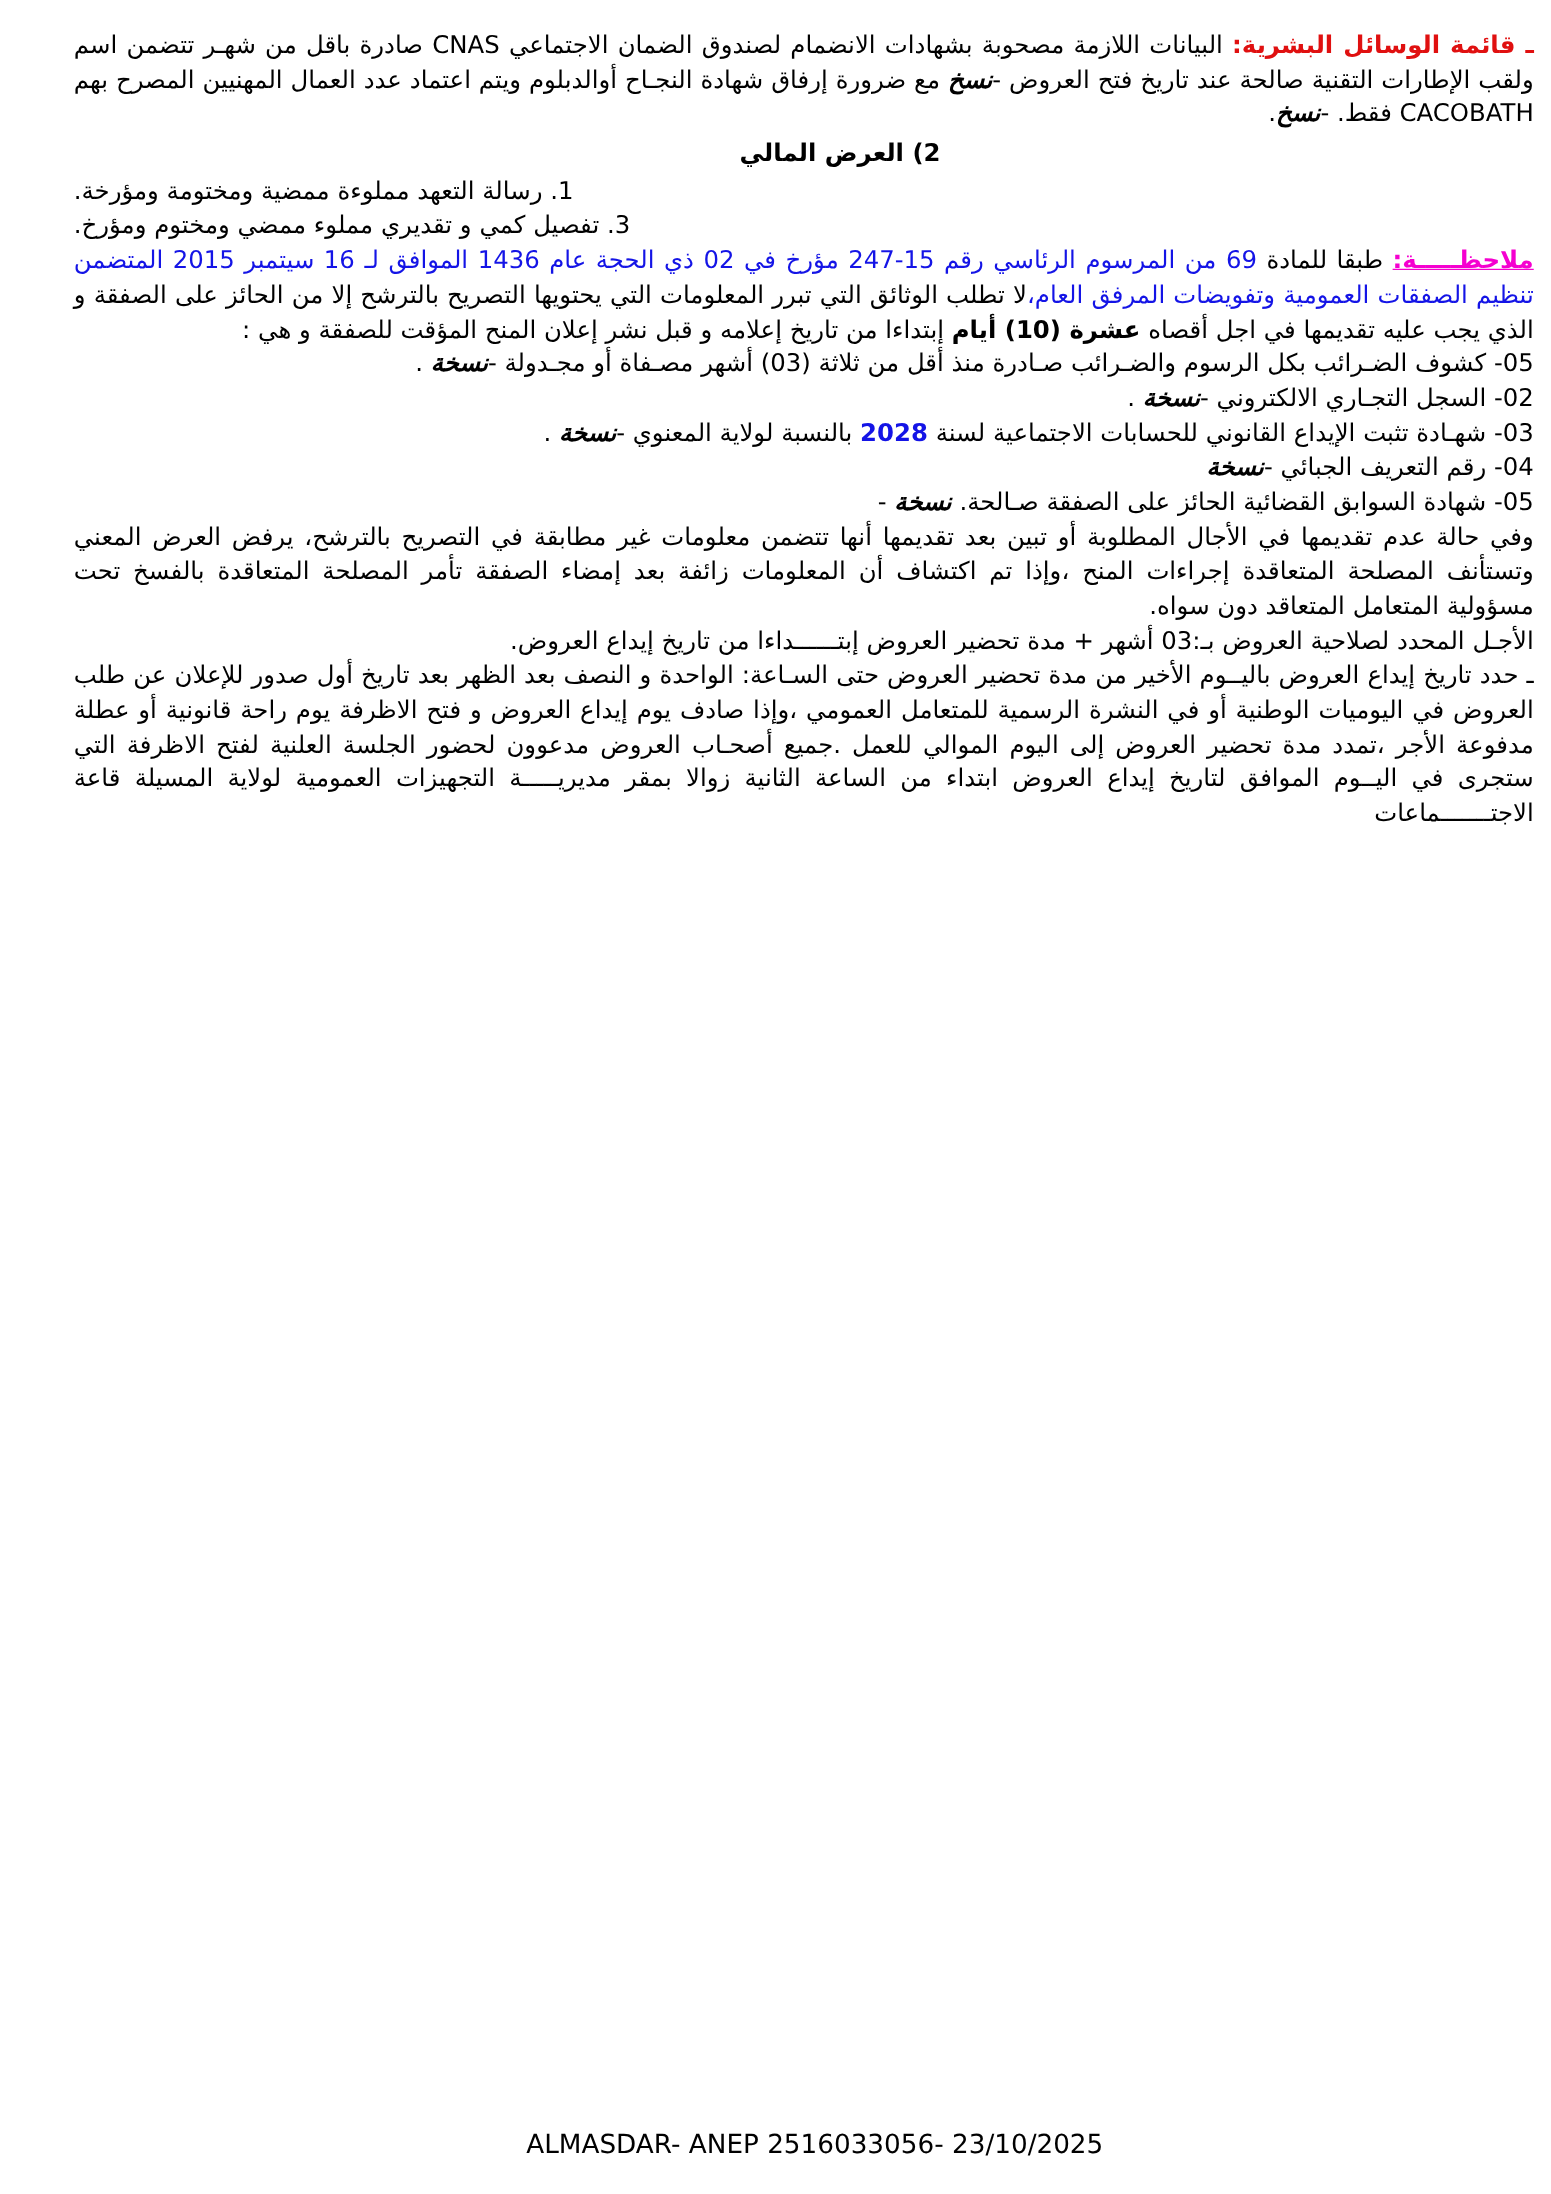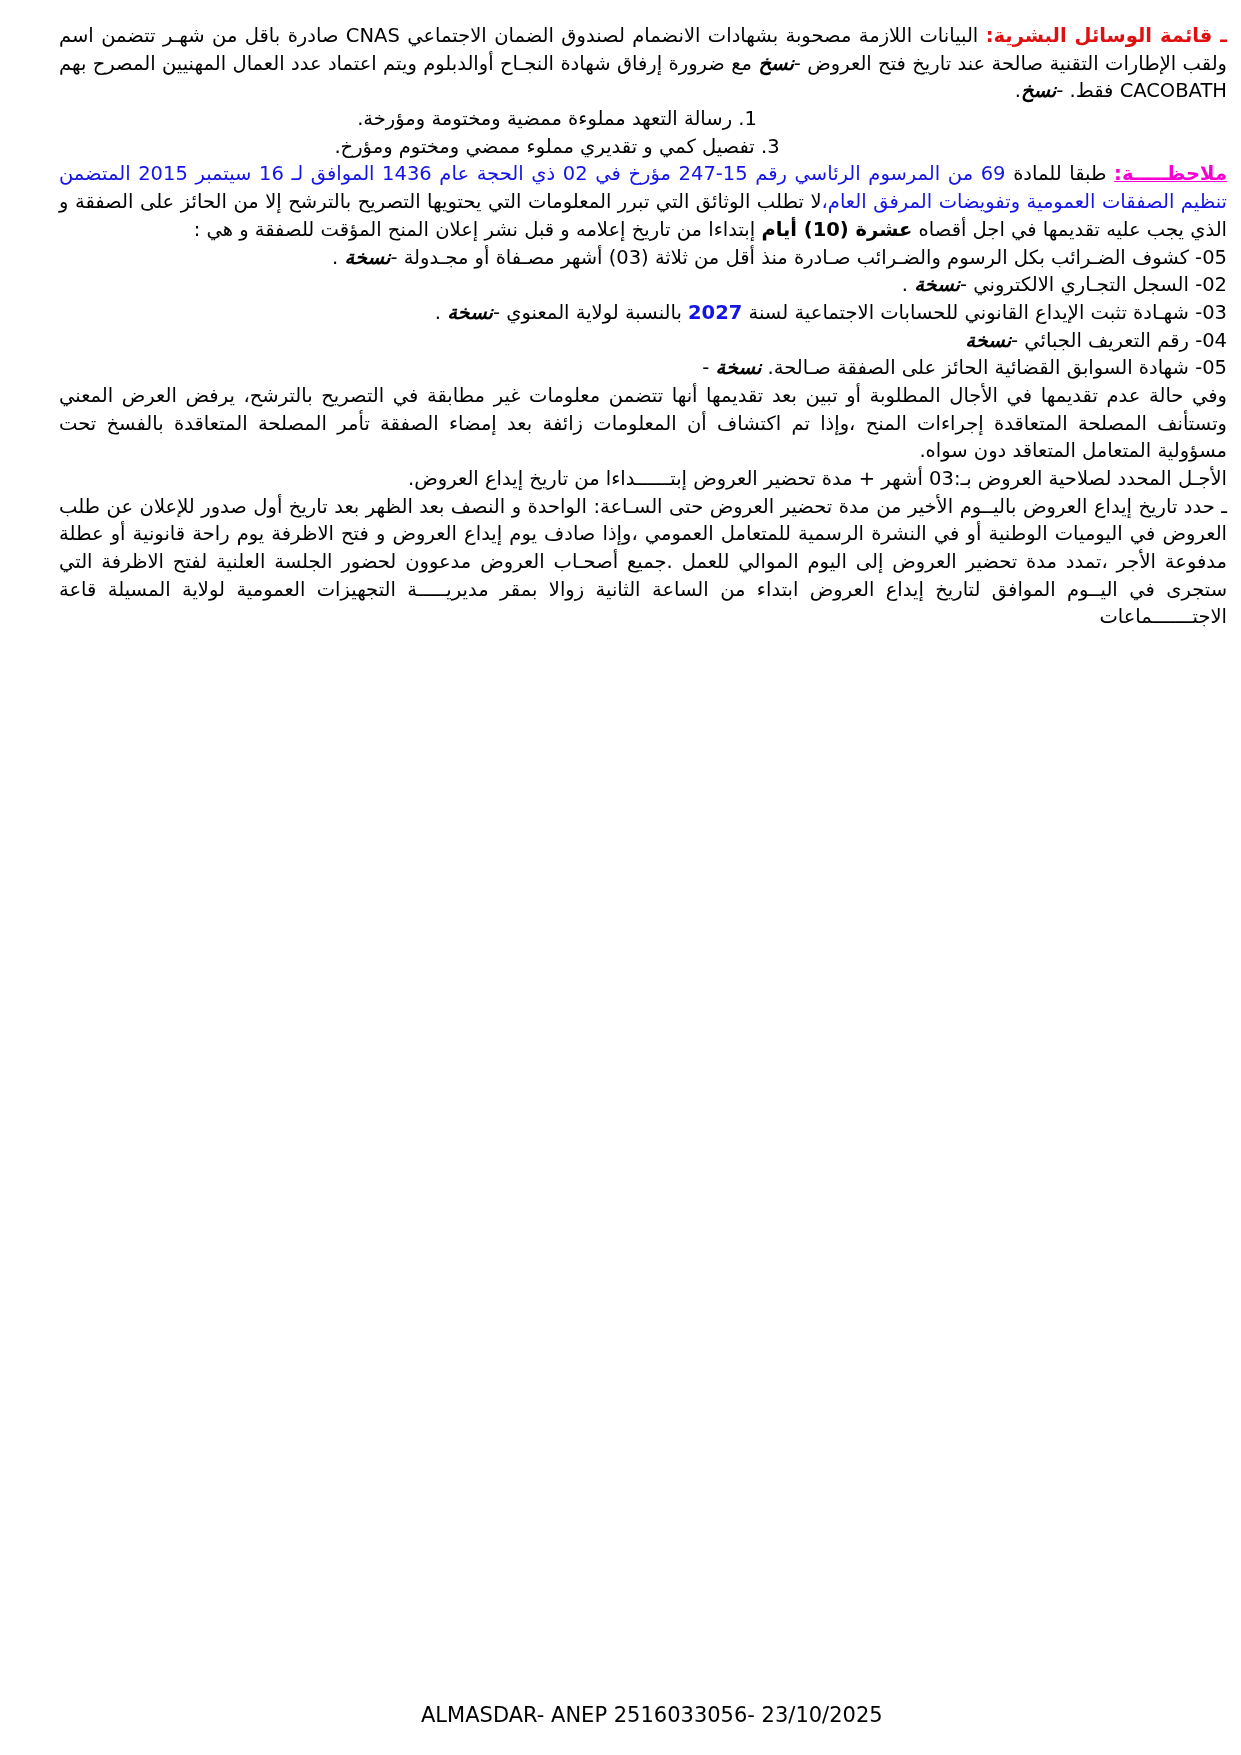--- a/index.html
+++ b/index.html
@@ -26,52 +26,53 @@
   .note-label{color:var(--magenta);font-weight:bold;text-decoration:underline;}
   .blue{color:var(--blue);}
   .b{font-weight:bold;}
   .copy{font-weight:bold;font-style:italic;}
   .heading{
     font-weight:bold;
     text-align:center;
     margin:4px 0 2px 58px;
   }
   .flist{padding-right:172px;}
-  .flist .li{text-align:center;}
+  .flist .li{text-align:left;}
   .footer{
     position:absolute;
     top:1703px;left:376px;
     direction:ltr;
     font-size:21px;
     color:#000;
     font-family:"DejaVu Sans", sans-serif;
     white-space:nowrap;
   }
 </style>
 </head>
 <body>
 
 <div class="page">
   <div class="content">
 
     <p><span class="red-label">ـ قائمة الوسائل البشرية:</span><span> البيانات اللازمة مصحوبة بشهادات الانضمام لصندوق الضمان الاجتماعي CNAS صادرة باقل من شهـر تتضمن اسم ولقب الإطارات التقنية صالحة  عند تاريخ فتح العروض -</span><span class="copy">نسخ</span><span> مع ضرورة إرفاق شهادة النجـاح أوالدبلوم ويتم اعتماد عدد العمال المهنيين المصرح بهم CACOBATH فقط. -</span><span class="copy">نسخ</span><span>.</span></p>
 
+    <p class="heading">2) العرض المالي</p>
 
     <div class="flist">
       <p class="li">1. رسالة التعهد مملوءة ممضية ومختومة ومؤرخة.</p>
       <p class="li">3.  تفصيل كمي و تقديري  مملوء ممضي ومختوم ومؤرخ.</p>
     </div>
 
     <p><span class="note-label">ملاحظـــــة:</span><span> طبقا للمادة </span><span class="blue">69 من المرسوم الرئاسي رقم 15-247 مؤرخ في 02 ذي الحجة عام 1436 الموافق لـ 16 سيتمبر 2015 المتضمن تنظيم الصفقات العمومية وتفويضات المرفق العام،</span><span>لا تطلب الوثائق التي تبرر المعلومات التي يحتويها التصريح بالترشح إلا من الحائز  على الصفقة و الذي يجب عليه تقديمها في اجل أقصاه </span><span class="b">عشرة  (10)  أيام</span><span> إبتداءا من تاريخ إعلامه و قبل نشر  إعلان المنح المؤقت للصفقة و هي :</span></p>
 
     <p><span>05- كشوف الضـرائب بكل الرسوم والضـرائب صـادرة منذ أقل من ثلاثة (03) أشهر مصـفاة أو مجـدولة -</span><span class="copy">نسخة</span><span> .</span></p>
 
     <p><span>02- السجل التجـاري الالكتروني -</span><span class="copy">نسخة</span><span> .</span></p>
 
-    <p><span>03- شهـادة تثبت الإيداع القانوني للحسابات الاجتماعية لسنة </span><span class="blue b">2027</span><span> بالنسبة لولاية المعنوي -</span><span class="copy">نسخة</span><span> .</span></p>
+    <p><span>03- شهـادة تثبت الإيداع القانوني للحسابات الاجتماعية لسنة </span><span class="blue b">2028</span><span> بالنسبة لولاية المعنوي -</span><span class="copy">نسخة</span><span> .</span></p>
 
     <p><span>04- رقم التعريف الجبائي -</span><span class="copy">نسخة</span></p>
 
     <p><span>05- شهادة السوابق القضائية الحائز  على الصفقة صـالحة.  </span><span class="copy">نسخة</span><span>  -</span></p>
 
     <p>وفي حالة عدم تقديمها في الأجال  المطلوبة أو  تبين  بعد تقديمها أنها تتضمن  معلومات غير  مطابقة  في التصريح بالترشح، يرفض العرض المعني وتستأنف المصلحة المتعاقدة إجراءات المنح ،وإذا تم اكتشاف أن المعلومات زائفة بعد إمضاء الصفقة تأمر  المصلحة المتعاقدة بالفسخ تحت مسؤولية المتعامل المتعاقد دون سواه.</p>
 
 
     <p>الأجـل المحدد لصلاحية العروض بـ:03 أشهر + مدة تحضير  العروض إبتــــــداءا من تاريخ إيداع العروض.</p>
 

